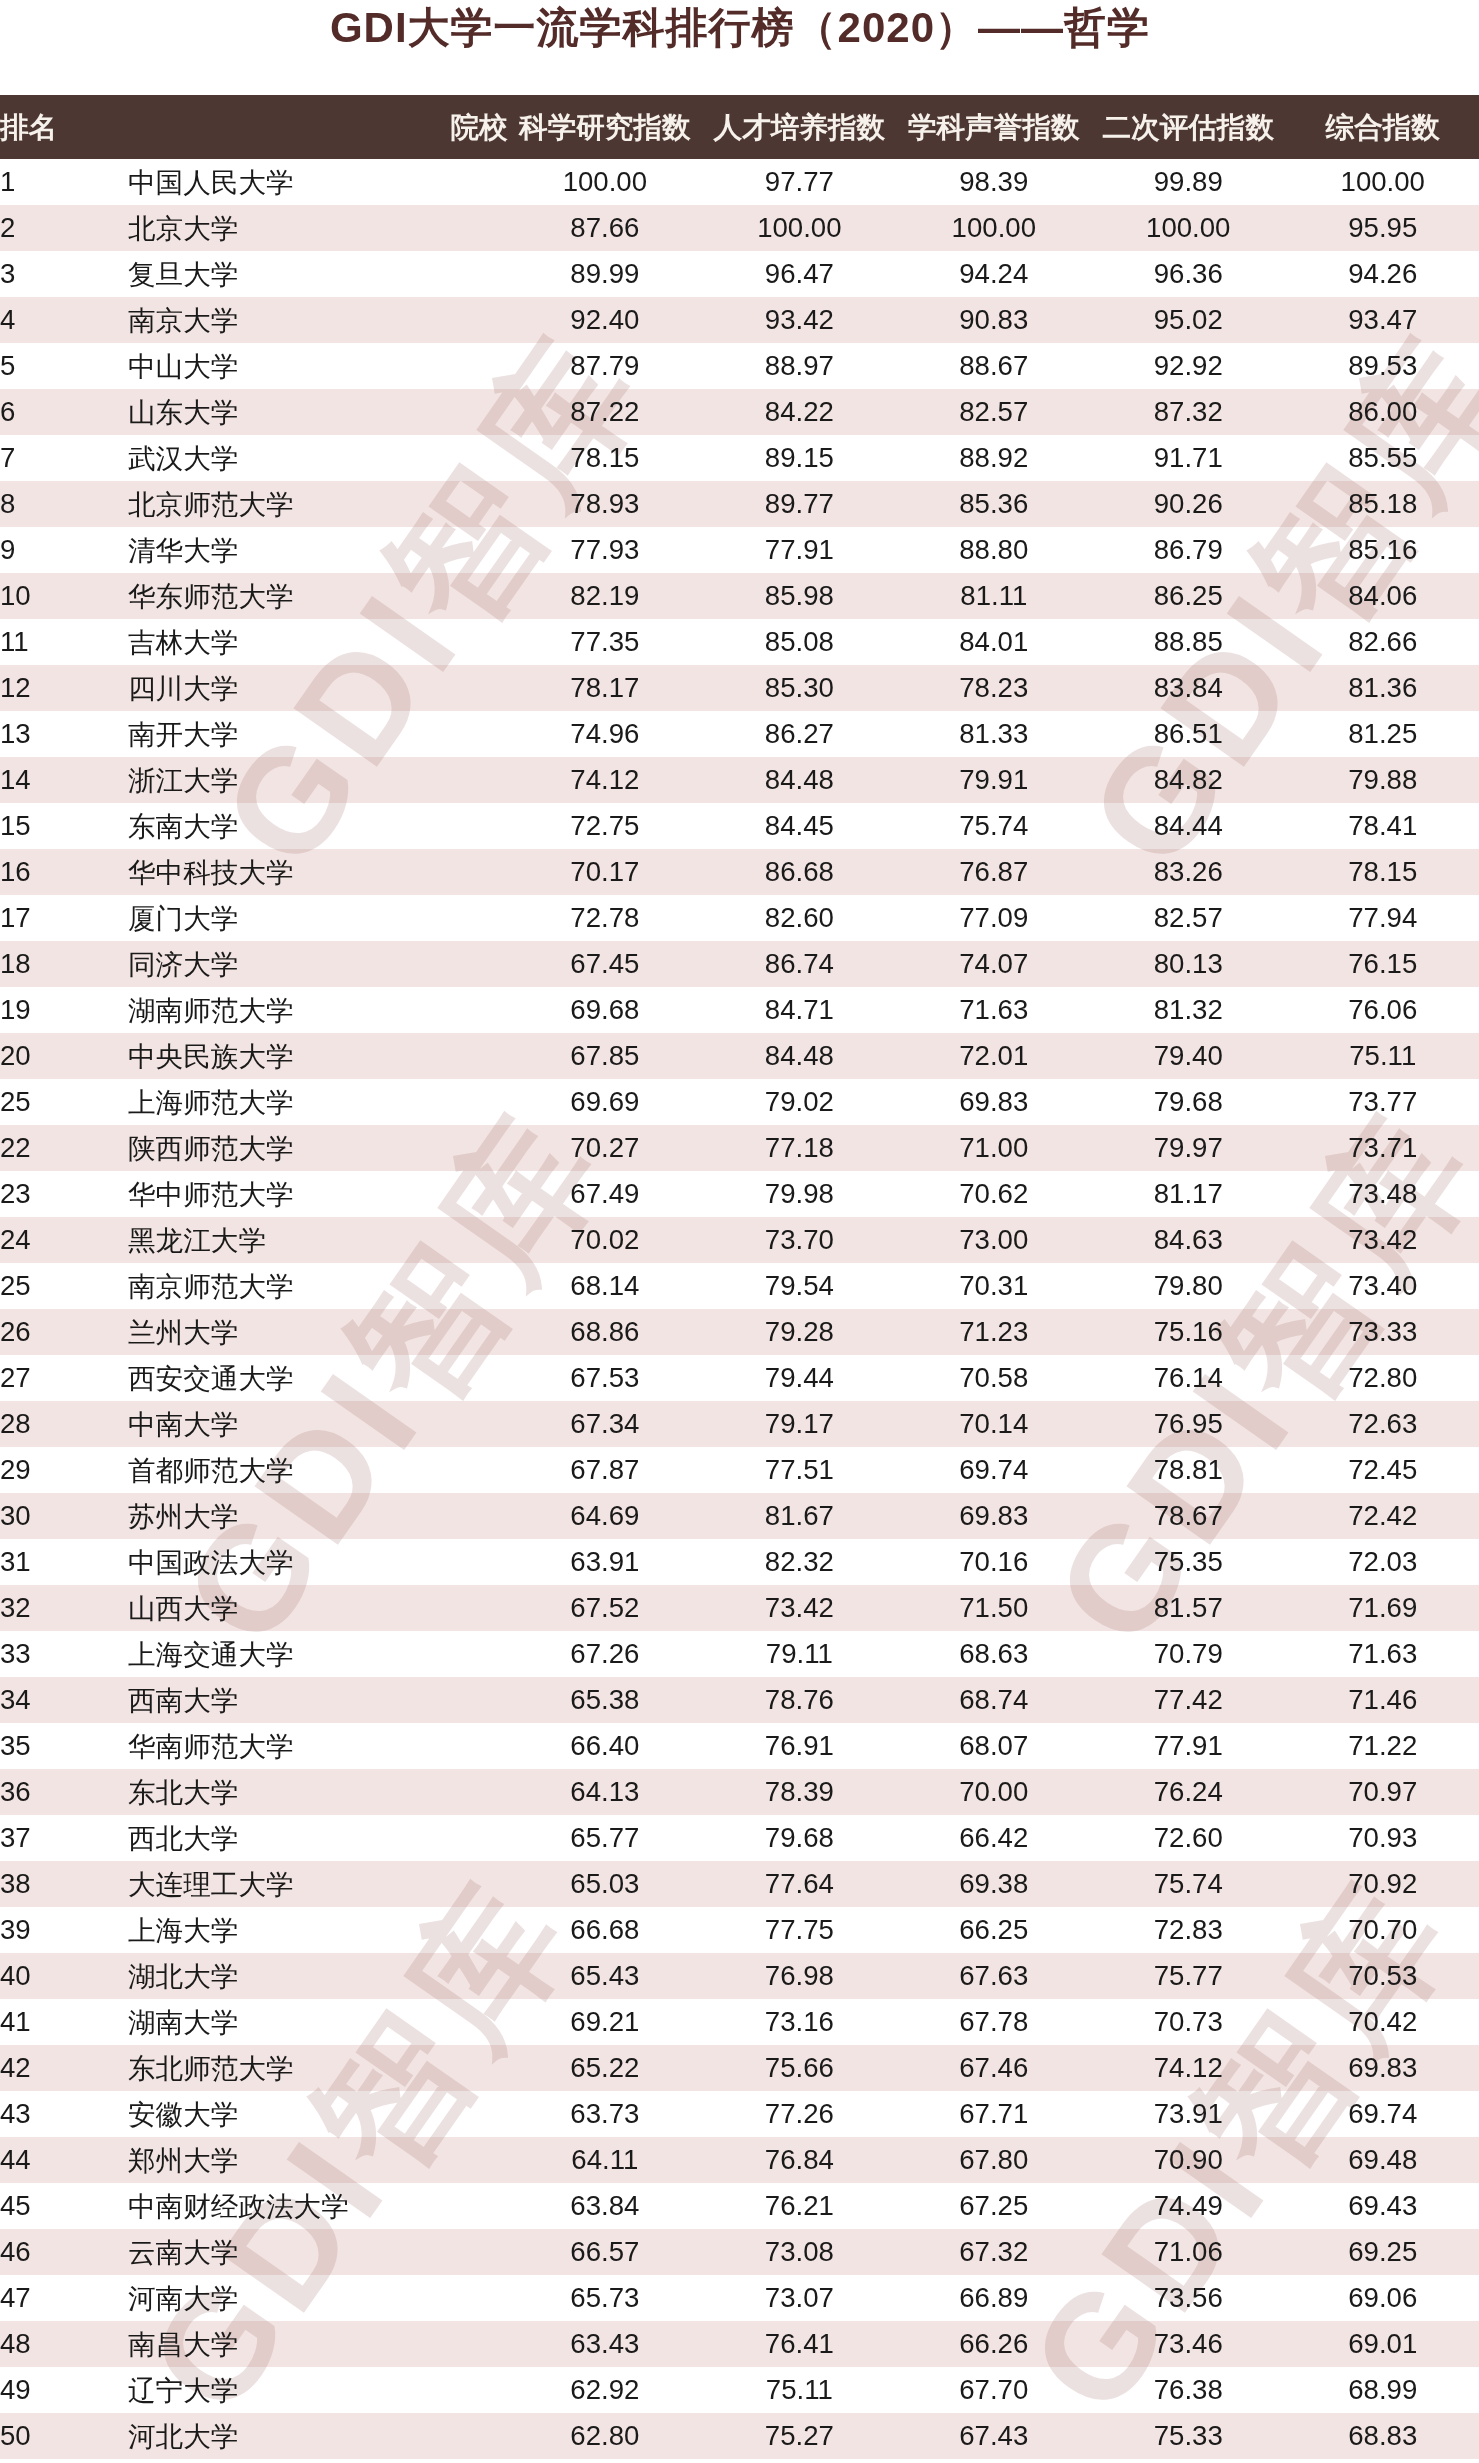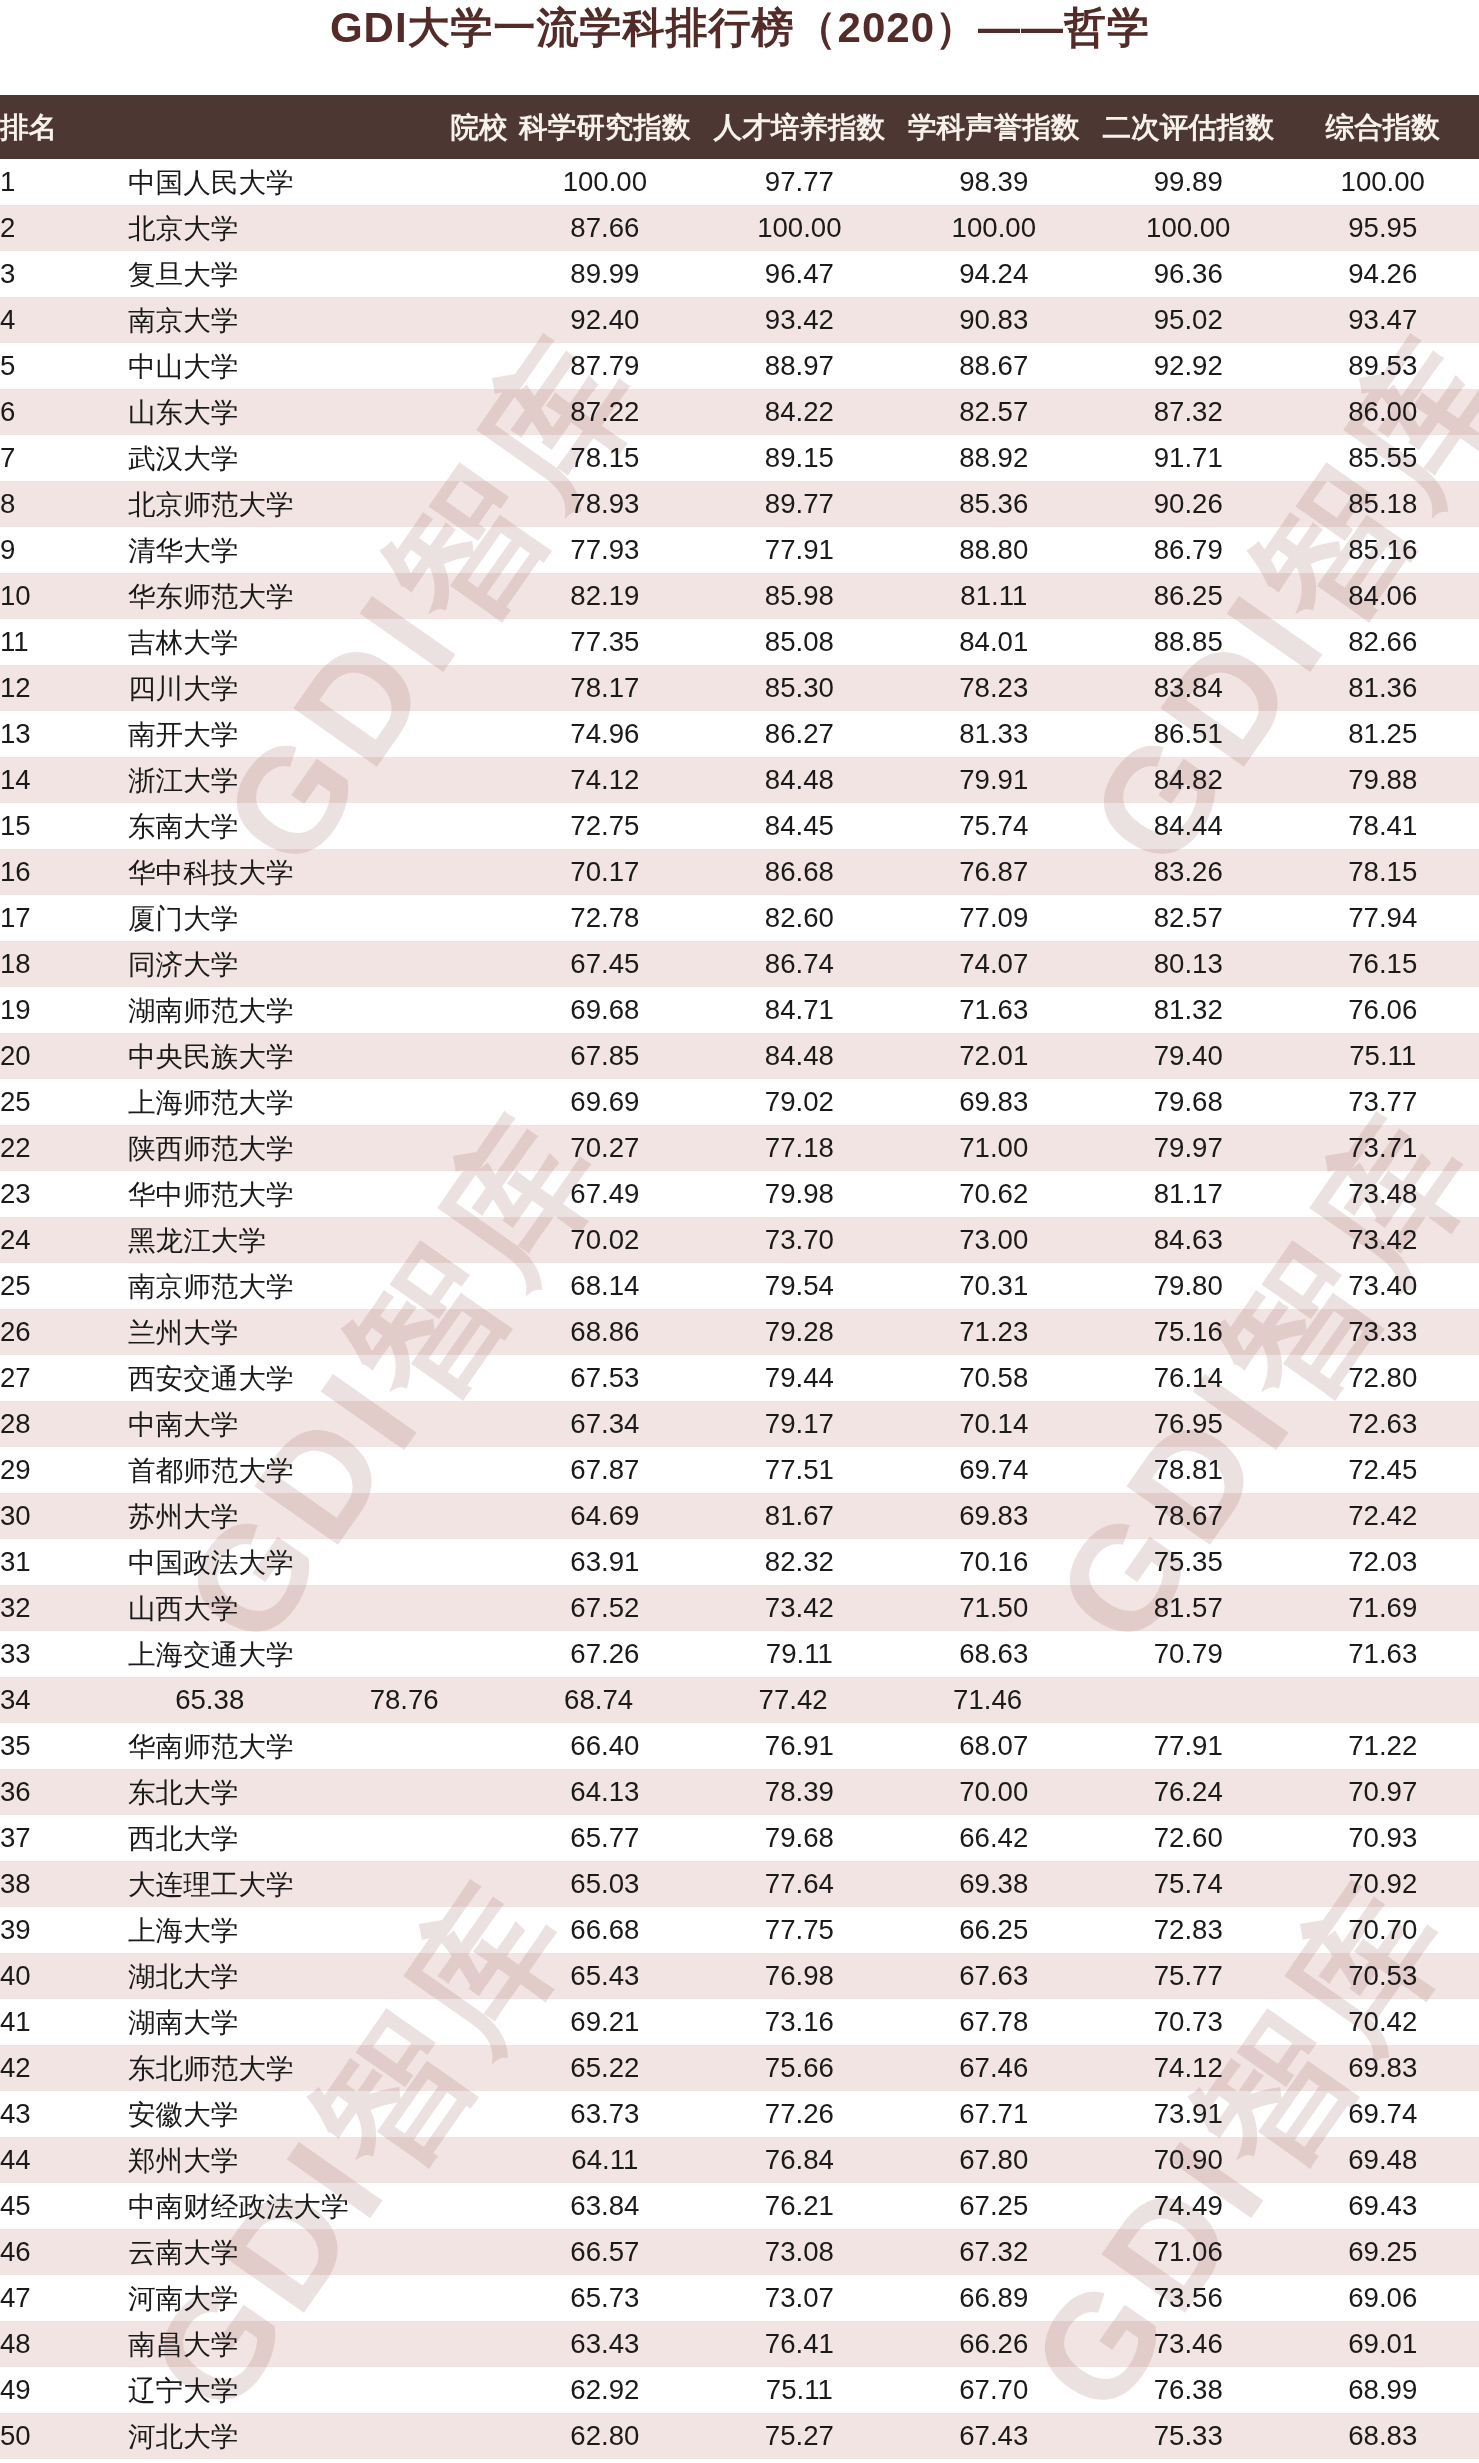--- a/index.html
+++ b/index.html
@@ -401,20 +401,21 @@
     <div class="cell col-rank">33</div>
     <div class="cell col-name">上海交通大学</div>
     <div class="cell col-score">67.26</div>
     <div class="cell col-score">79.11</div>
     <div class="cell col-score">68.63</div>
     <div class="cell col-score">70.79</div>
     <div class="cell col-score">71.63</div>
   </div>
       <div class="row">
     <div class="cell col-rank">34</div>
+    <div class="cell col-name">西南大学</div>
     <div class="cell col-score">65.38</div>
     <div class="cell col-score">78.76</div>
     <div class="cell col-score">68.74</div>
     <div class="cell col-score">77.42</div>
     <div class="cell col-score">71.46</div>
   </div>
       <div class="row">
     <div class="cell col-rank">35</div>
     <div class="cell col-name">华南师范大学</div>
     <div class="cell col-score">66.40</div>

